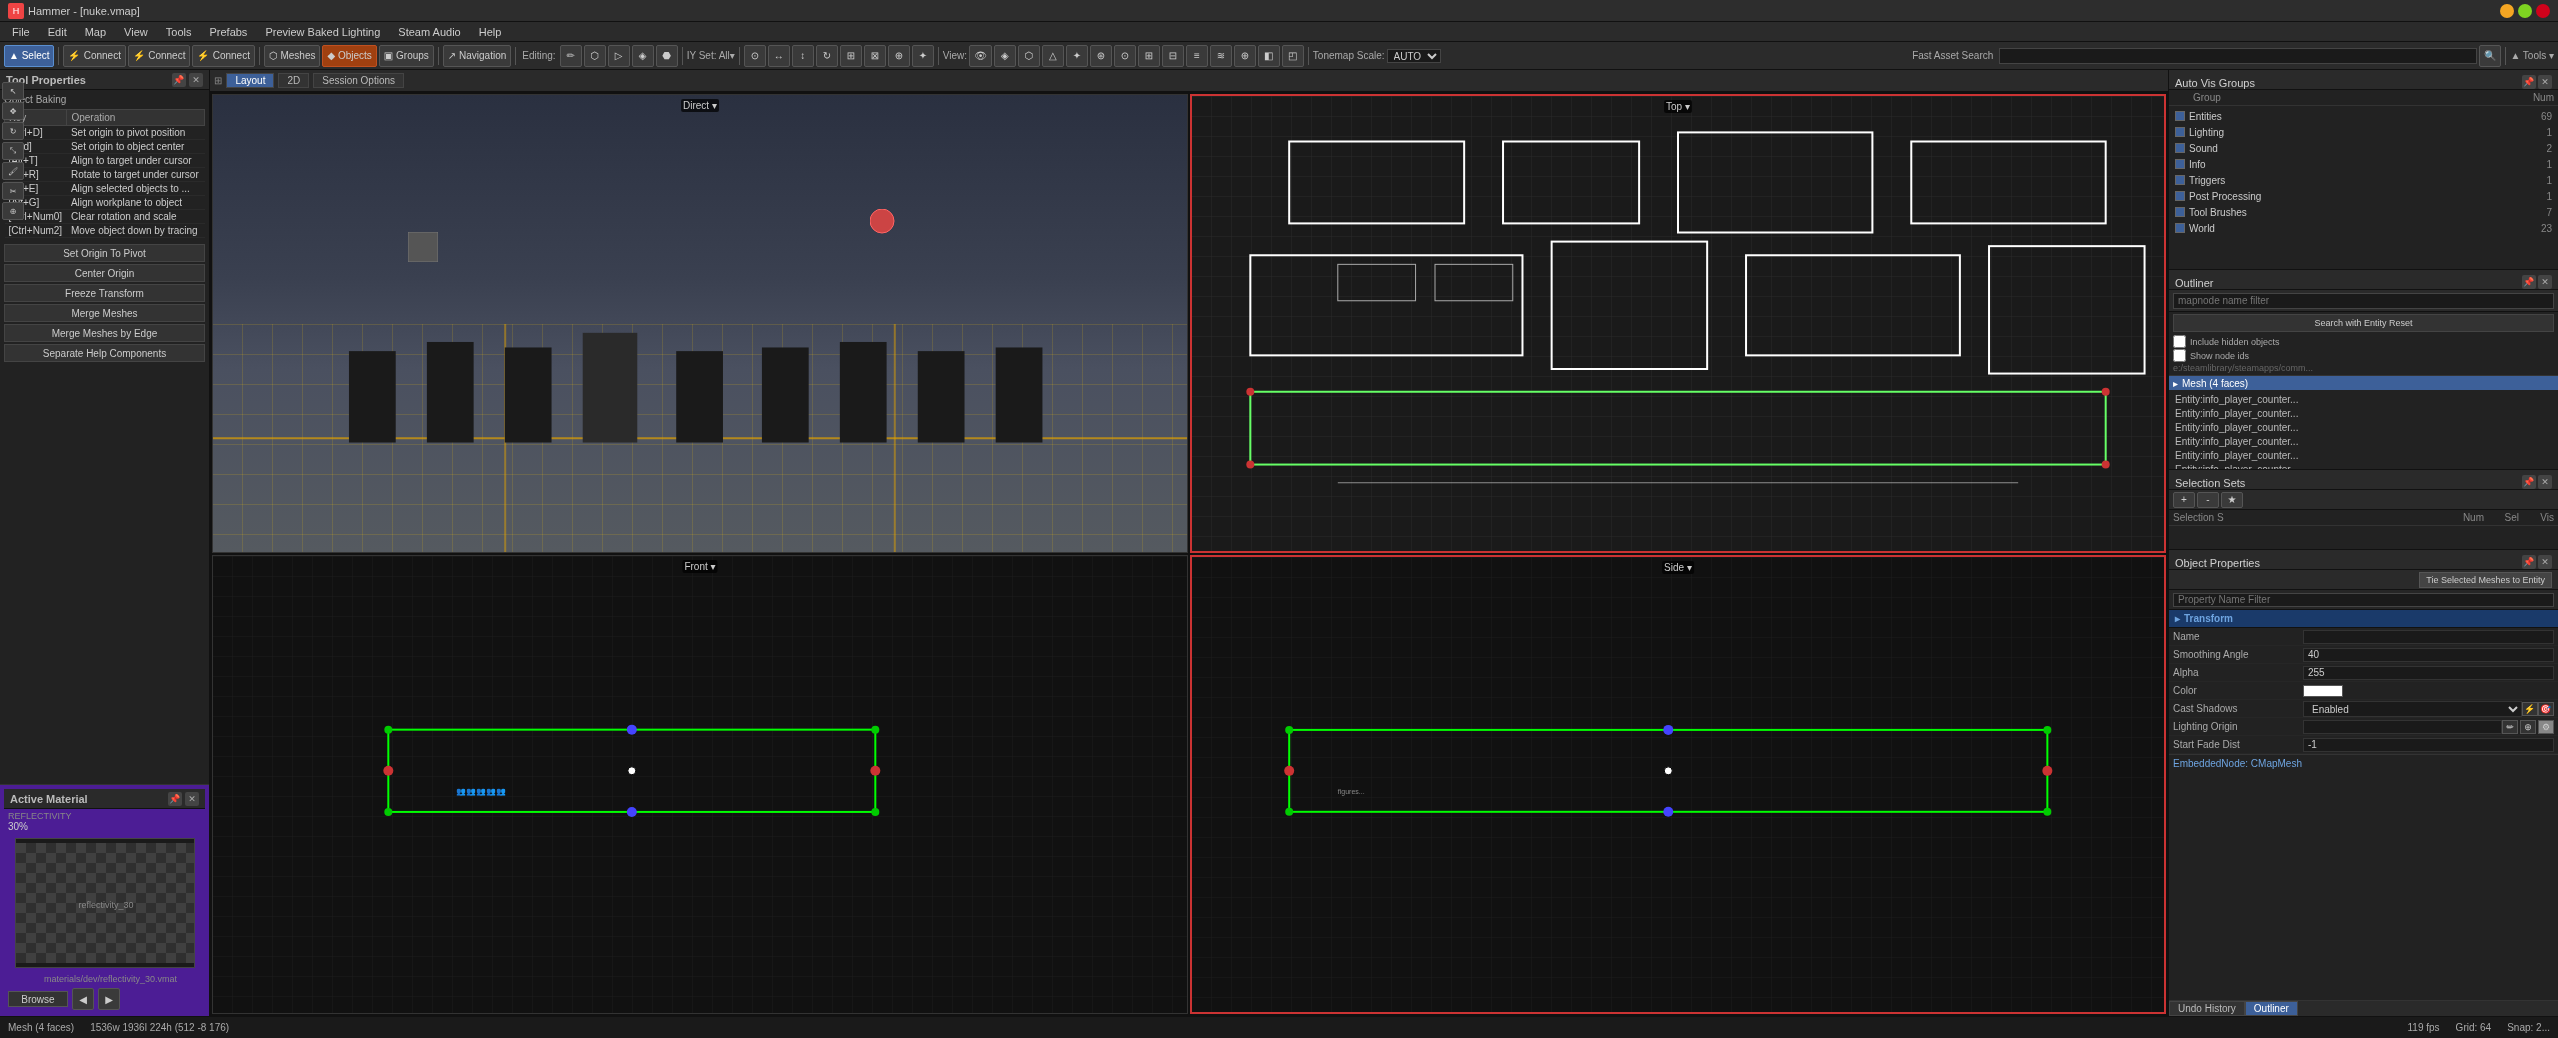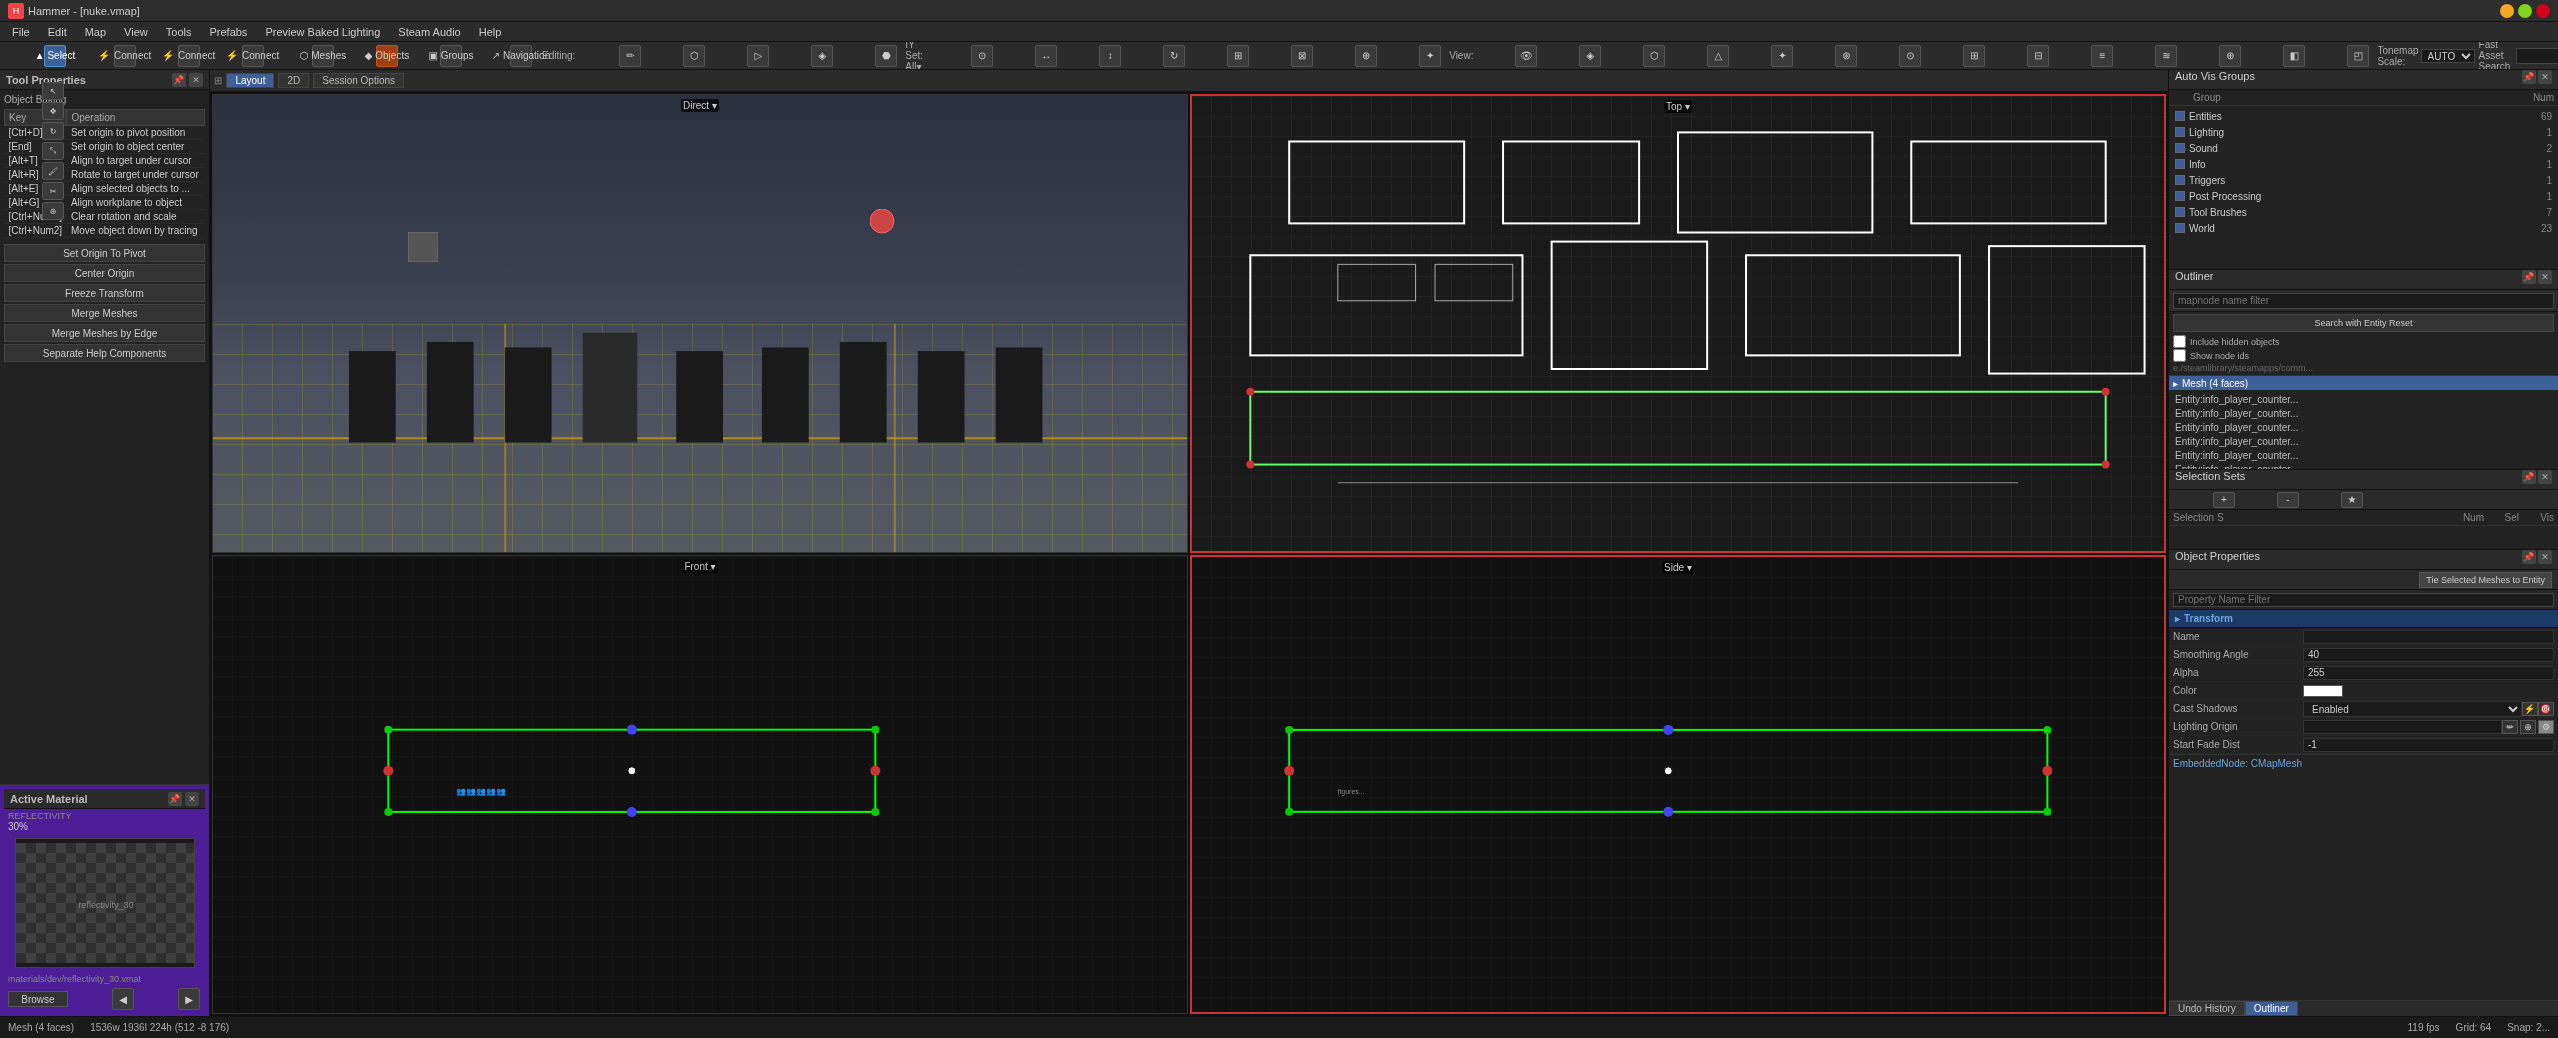--- a/index.html
+++ b/index.html
@@ -88,21 +88,20 @@
       border: 1px solid #555;
       border-radius: 2px;
       color: #ccc;
       font-size: 10px;
       cursor: pointer;
       display: flex;
       align-items: center;
       justify-content: center;
       padding: 0 4px;
       white-space: nowrap;
-      margin-left: 40px;
     }
     .toolbar-btn.active { background: #3d6099; border-color: #5a8fd0; color: white; }
     .toolbar-btn.orange { background: #a04010; border-color: #c05020; }
     .toolbar-sep { width: 1px; height: 18px; background: #555; margin: 0 2px; }
 
     
     .main-layout {
       display: flex;
       height: calc(1038px - 22px - 20px - 28px - 22px);
     }
@@ -334,21 +333,21 @@
       height: 200px;
       border-bottom: 1px solid #111;
       display: flex;
       flex-direction: column;
       overflow: hidden;
     }
     .group-header {
       height: 20px;
       background: #2a2a2a;
       display: flex;
-      align-items: flex-start;
+      align-items: flex-end;
       justify-content: space-between;
       padding: 0 6px;
       border-bottom: 1px solid #111;
     }
     .group-list {
       flex: 1;
       overflow-y: auto;
       padding: 2px;
     }
     .group-row {
@@ -746,21 +745,21 @@
               <rect width="10" height="10" fill="#666"></rect>
               <rect x="10" width="10" height="10" fill="#444"></rect>
               <rect y="10" width="10" height="10" fill="#444"></rect>
               <rect x="10" y="10" width="10" height="10" fill="#666"></rect>
             </pattern>
           </defs>
           <rect width="180" height="120" fill="url(#checker)" opacity="0.5"></rect>
           <text x="90" y="65" text-anchor="middle" font-size="9" fill="#888">reflectivity_30</text>
         </svg>
       </div>
-      <div style="padding:2px 4px;display:flex;align-items:center;justify-content:space-between;">
+      <div style="padding:2px 4px;display:flex;align-items:center;justify-content:space-between;margin-left:36px;">
         <span class="mat-name">materials/dev/reflectivity_30.vmat</span>
       </div>
       <div style="padding:2px 4px;display:flex;gap:4px;align-items:center;">
         <button class="browse-btn">Browse</button>
         <button class="toolbar-btn" style="width:18px;">◀</button>
         <button class="toolbar-btn" style="width:18px;">▶</button>
       </div>
     </div>
   </div>
 

